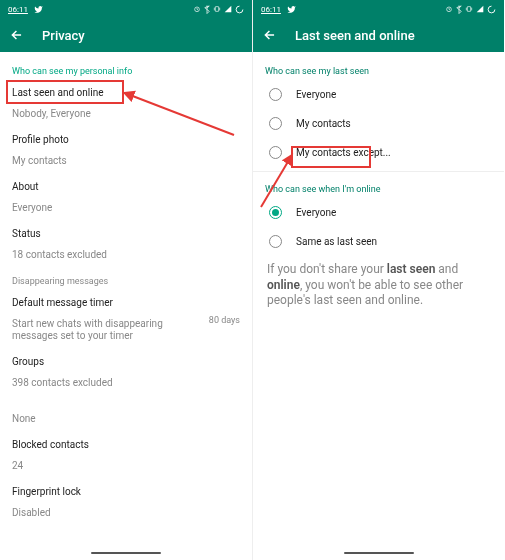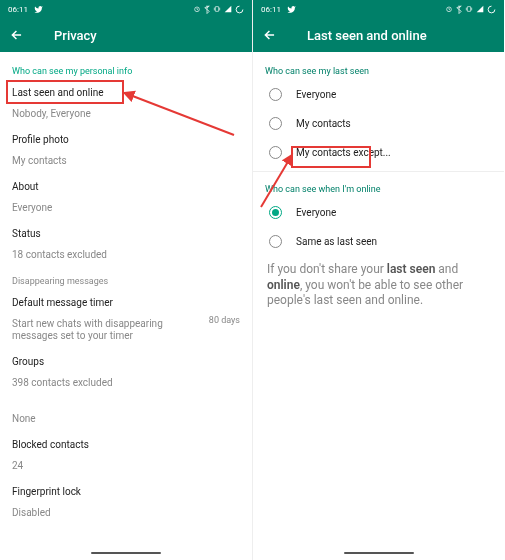--- a/index.html
+++ b/index.html
@@ -1,25 +1,25 @@
 <!DOCTYPE html>
 <html><head>
 <meta charset="utf-8">
 <style>
   * { box-sizing: border-box; margin: 0; padding: 0; }
   body { font-family: -apple-system, Roboto, Arial, sans-serif; background: #fff; width: 505px; height: 560px; display: flex; }
   .screen { width: 252px; height: 560px; position: relative; overflow: hidden; }
   .screen + .screen { border-left: 1px solid #eee; }
 
   .status-bar { height: 18px; background: var(--header); color: #fff; display: flex; align-items: center; justify-content: space-between; padding: 0 8px; font-size: 8px; }
-  .status-left { display: flex; align-items: flex-end; gap: 6px; }
+  .status-left { display: flex; align-items: flex-end; gap: 6px; text-decoration: underline; }
   .status-right { display: flex; align-items: center; gap: 3px; }
   .ic { display:inline-block; }
 
-  .header { height: 34px; background: var(--header); color: #fff; display: flex; align-items: center; padding: 0 10px; gap: 30px; }
+  .header { height: 34px; background: var(--header); color: #fff; display: flex; align-items: center; padding: 0 10px; gap: 18px; }
   .header .title { font-size: 13px; font-weight: 500; }
 
   .content { padding: 6px 0; font-size: 10px; color: #333; }
   .section-label { color: var(--accent); font-size: 9px; padding: 8px 12px 4px; }
   .section-label.muted { color: #888; }
   .row { padding: 7px 12px; }
   .row .t { font-size: 10px; color: #222; }
   .row .s { font-size: 10px; color: #888; margin-top: 10px; line-height: 1.2; }
   .row.flex { display:flex; justify-content: space-between; align-items: center; }
   .row .right { color:#888; font-size:9px; }

